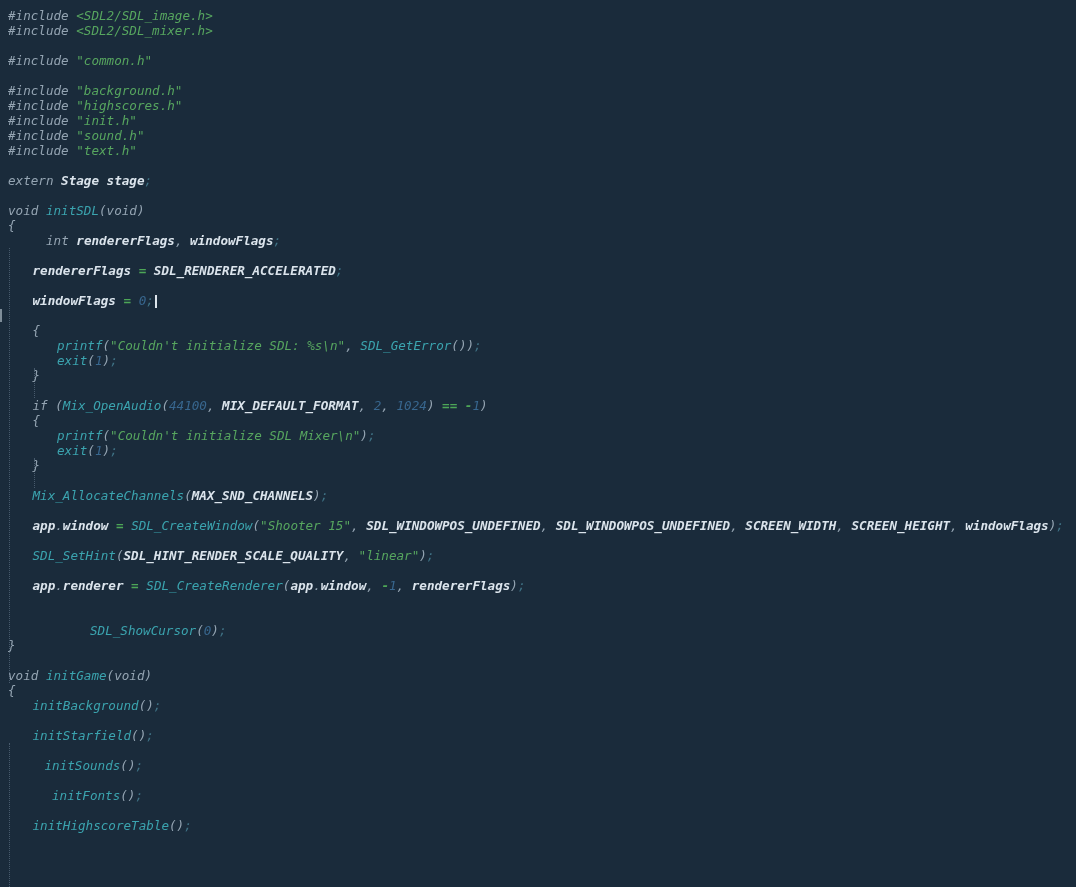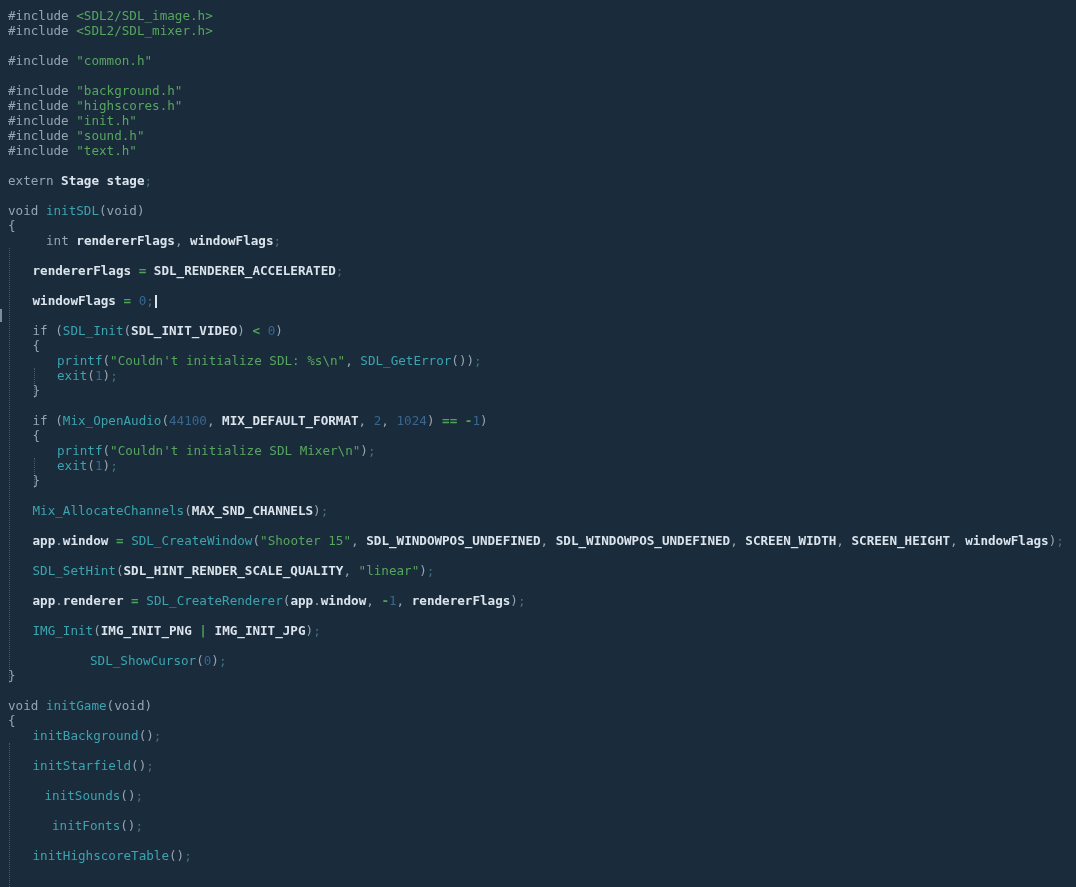--- a/index.html
+++ b/index.html
@@ -6,21 +6,21 @@
   #editor{
     position:relative;
     width:1076px;height:887px;
     overflow:hidden;
     background:var(--c-background,#1a2b3b);
     font-family:"DejaVu Sans Mono","Liberation Mono",monospace;
     font-size:12.6px;
     cursor:text;
   }
   #code{position:absolute;top:8px;left:0;width:100%;}
-  .line{height:15px;line-height:15px;white-space:pre;}
+  .line{height:15px;line-height:15px;white-space:pre;font-style:italic;}
   .tok-g{color:var(--c-keyword);}
   .tok-w{color:var(--c-identifier);font-weight:bold;}
   .tok-f{color:var(--c-function);}
   .tok-s{color:var(--c-string);}
   .tok-o{color:var(--c-operator);font-weight:bold;}
   .tok-n{color:var(--c-number);}
   .tok-sc{color:var(--c-semicolon);}
   .guide{
     position:absolute;width:0;
     border-left:1px dotted var(--c-guide);
@@ -61,41 +61,39 @@
       <div class="line" style="padding-left: 8px;"><span class="tok-g">extern </span><span class="tok-w">Stage</span><span class="tok-g"> </span><span class="tok-w">stage</span><span class="tok-sc">;</span></div>
       <div class="line" style="padding-left: 8px;"></div>
       <div class="line" style="padding-left: 8px;"><span class="tok-g">void </span><span class="tok-f">initSDL</span><span class="tok-g">(void)</span></div>
       <div class="line" style="padding-left: 8px;"><span class="tok-g">{</span></div>
       <div class="line" style="padding-left: 46px;"><span class="tok-g">int </span><span class="tok-w">rendererFlags</span><span class="tok-g">, </span><span class="tok-w">windowFlags</span><span class="tok-sc">;</span></div>
       <div class="line" style="padding-left: 8px;"></div>
       <div class="line" style="padding-left: 32.5px;"><span class="tok-w">rendererFlags</span><span class="tok-g"> </span><span class="tok-o">=</span><span class="tok-g"> </span><span class="tok-w">SDL_RENDERER_ACCELERATED</span><span class="tok-sc">;</span></div>
       <div class="line" style="padding-left: 8px;"></div>
       <div class="line" style="padding-left: 32.5px;"><span class="tok-w">windowFlags</span><span class="tok-g"> </span><span class="tok-o">=</span><span class="tok-g"> </span><span class="tok-n">0</span><span class="tok-sc">;</span><span class="cursor"></span></div>
       <div class="line" style="padding-left: 8px;"></div>
-      <div class="line" style="padding-left: 32.5px;"><span class="tok-g">if (</span><span class="tok-f">SDL_Init</span><span class="tok-g">(</span><span class="tok-w">SDL_INIT_VIDEO</span><span class="tok-g">) </span><span class="tok-o">&lt;</span><span class="tok-g"> </span><span class="tok-n">0</span><span class="tok-g">)</span></div>
       <div class="line" style="padding-left: 32.5px;"><span class="tok-g">{</span></div>
       <div class="line" style="padding-left: 57px;"><span class="tok-f">printf</span><span class="tok-g">(</span><span class="tok-s">"Couldn't initialize SDL: %s\n"</span><span class="tok-g">, </span><span class="tok-f">SDL_GetError</span><span class="tok-g">())</span><span class="tok-sc">;</span></div>
       <div class="line" style="padding-left: 57px;"><span class="tok-f">exit</span><span class="tok-g">(</span><span class="tok-n">1</span><span class="tok-g">)</span><span class="tok-sc">;</span></div>
       <div class="line" style="padding-left: 32.5px;"><span class="tok-g">}</span></div>
       <div class="line" style="padding-left: 8px;"></div>
       <div class="line" style="padding-left: 32.5px;"><span class="tok-g">if (</span><span class="tok-f">Mix_OpenAudio</span><span class="tok-g">(</span><span class="tok-n">44100</span><span class="tok-g">, </span><span class="tok-w">MIX_DEFAULT_FORMAT</span><span class="tok-g">, </span><span class="tok-n">2</span><span class="tok-g">, </span><span class="tok-n">1024</span><span class="tok-g">) </span><span class="tok-o">==</span><span class="tok-g"> </span><span class="tok-o">-</span><span class="tok-n">1</span><span class="tok-g">)</span></div>
       <div class="line" style="padding-left: 32.5px;"><span class="tok-g">{</span></div>
       <div class="line" style="padding-left: 57px;"><span class="tok-f">printf</span><span class="tok-g">(</span><span class="tok-s">"Couldn't initialize SDL Mixer\n"</span><span class="tok-g">)</span><span class="tok-sc">;</span></div>
       <div class="line" style="padding-left: 57px;"><span class="tok-f">exit</span><span class="tok-g">(</span><span class="tok-n">1</span><span class="tok-g">)</span><span class="tok-sc">;</span></div>
       <div class="line" style="padding-left: 32.5px;"><span class="tok-g">}</span></div>
       <div class="line" style="padding-left: 8px;"></div>
       <div class="line" style="padding-left: 32.5px;"><span class="tok-f">Mix_AllocateChannels</span><span class="tok-g">(</span><span class="tok-w">MAX_SND_CHANNELS</span><span class="tok-g">)</span><span class="tok-sc">;</span></div>
       <div class="line" style="padding-left: 8px;"></div>
       <div class="line" style="padding-left: 32.5px;"><span class="tok-w">app</span><span class="tok-g">.</span><span class="tok-w">window</span><span class="tok-g"> </span><span class="tok-o">=</span><span class="tok-g"> </span><span class="tok-f">SDL_CreateWindow</span><span class="tok-g">(</span><span class="tok-s">"Shooter 15"</span><span class="tok-g">, </span><span class="tok-w">SDL_WINDOWPOS_UNDEFINED</span><span class="tok-g">, </span><span class="tok-w">SDL_WINDOWPOS_UNDEFINED</span><span class="tok-g">, </span><span class="tok-w">SCREEN_WIDTH</span><span class="tok-g">, </span><span class="tok-w">SCREEN_HEIGHT</span><span class="tok-g">, </span><span class="tok-w">windowFlags</span><span class="tok-g">)</span><span class="tok-sc">;</span></div>
       <div class="line" style="padding-left: 8px;"></div>
       <div class="line" style="padding-left: 32.5px;"><span class="tok-f">SDL_SetHint</span><span class="tok-g">(</span><span class="tok-w">SDL_HINT_RENDER_SCALE_QUALITY</span><span class="tok-g">, </span><span class="tok-s">"linear"</span><span class="tok-g">)</span><span class="tok-sc">;</span></div>
       <div class="line" style="padding-left: 8px;"></div>
       <div class="line" style="padding-left: 32.5px;"><span class="tok-w">app</span><span class="tok-g">.</span><span class="tok-w">renderer</span><span class="tok-g"> </span><span class="tok-o">=</span><span class="tok-g"> </span><span class="tok-f">SDL_CreateRenderer</span><span class="tok-g">(</span><span class="tok-w">app</span><span class="tok-g">.</span><span class="tok-w">window</span><span class="tok-g">, </span><span class="tok-o">-</span><span class="tok-n">1</span><span class="tok-g">, </span><span class="tok-w">rendererFlags</span><span class="tok-g">)</span><span class="tok-sc">;</span></div>
       <div class="line" style="padding-left: 8px;"></div>
-      <div class="line" style="padding-left: 32.5px;"><span class="tok-f">IMG_Init</span><span class="tok-g">(</span><span class="tok-w">IMG_INIT_PNG</span><span class="tok-g"> </span><span class="tok-o">|</span><span class="tok-g"> </span><span class="tok-w">IMG_INIT_JPG</span><span class="tok-g">)</span><span class="tok-sc">;</span></div>
       <div class="line" style="padding-left: 8px;"></div>
       <div class="line" style="padding-left: 49px; margin-left: 41px;"><span class="tok-f">SDL_ShowCursor</span><span class="tok-g">(</span><span class="tok-n">0</span><span class="tok-g">)</span><span class="tok-sc">;</span></div>
       <div class="line" style="padding-left: 8px;"><span class="tok-g">}</span></div>
       <div class="line" style="padding-left: 8px;"></div>
       <div class="line" style="padding-left: 8px;"><span class="tok-g">void </span><span class="tok-f">initGame</span><span class="tok-g">(void)</span></div>
       <div class="line" style="padding-left: 8px;"><span class="tok-g">{</span></div>
       <div class="line" style="padding-left: 32.5px;"><span class="tok-f">initBackground</span><span class="tok-g">()</span><span class="tok-sc">;</span></div>
       <div class="line" style="padding-left: 8px;"></div>
       <div class="line" style="padding-left: 32.5px;"><span class="tok-f">initStarfield</span><span class="tok-g">()</span><span class="tok-sc">;</span></div>
       <div class="line" style="padding-left: 8px;"></div>

